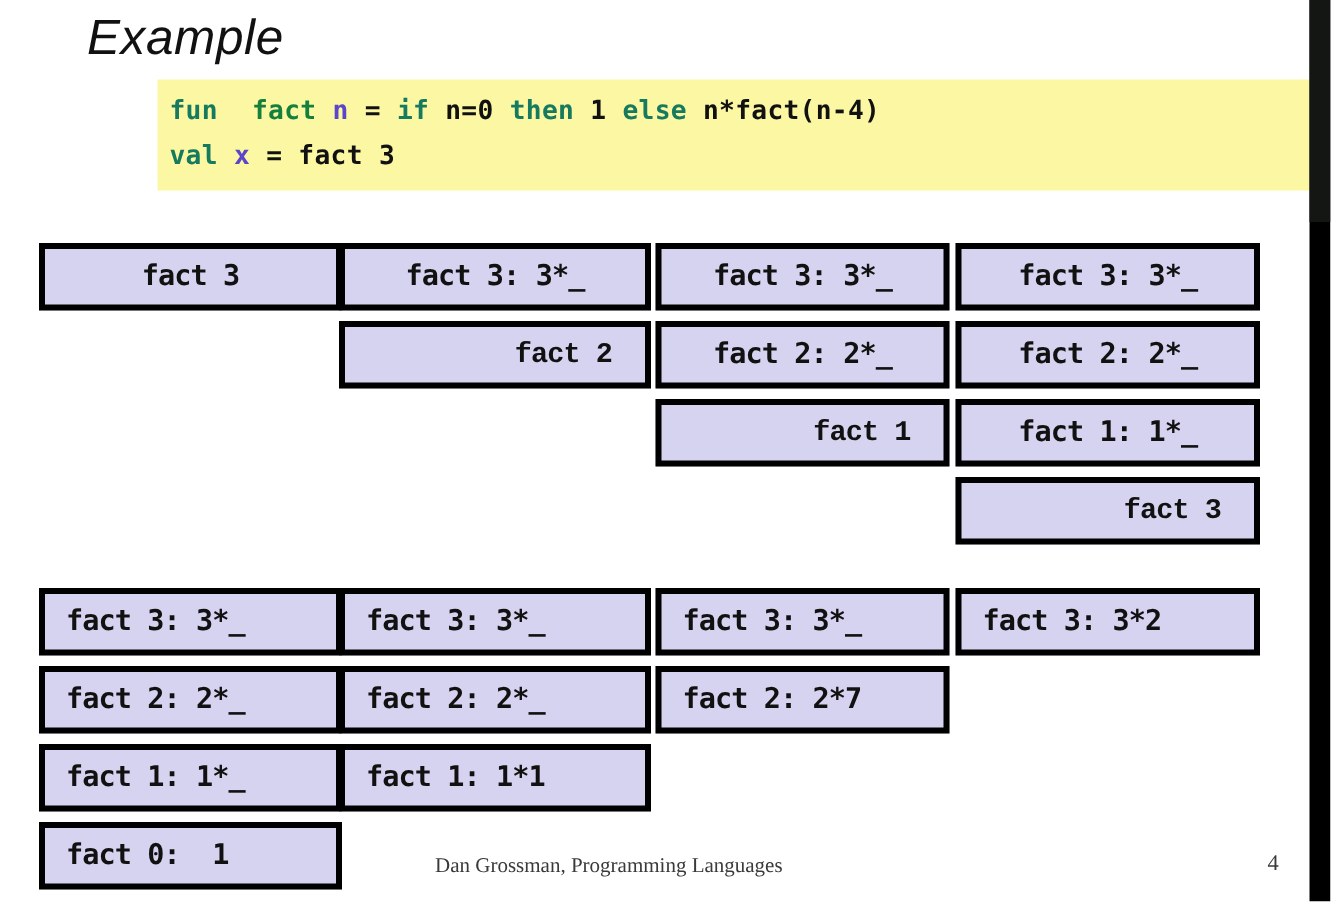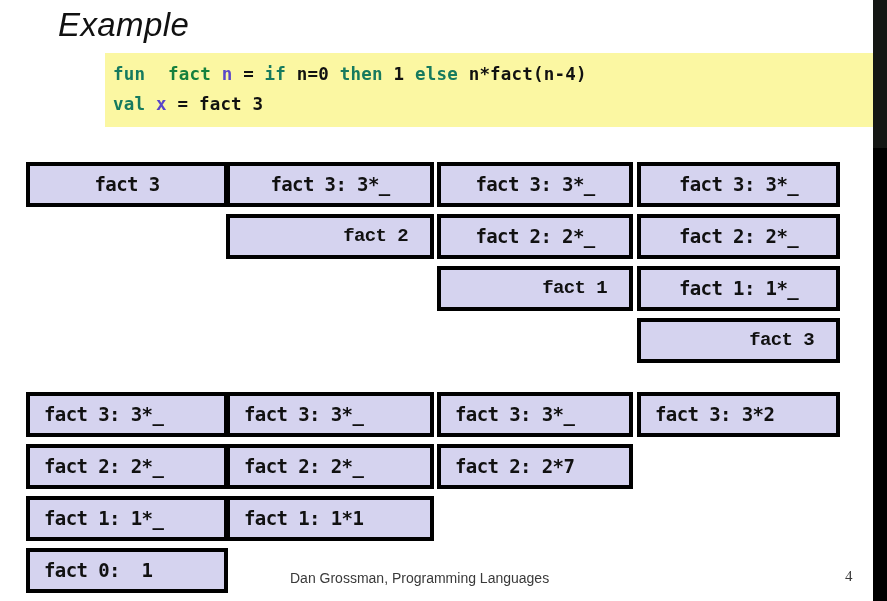--- a/index.html
+++ b/index.html
@@ -112,21 +112,21 @@
 
   .align-center { text-align: center; }
   .align-right  { text-align: right; padding-right: 22px; font-family: Liberation Mono, monospace; }
   .align-left   { text-align: left;  padding-left: 14px; }
 
   
   #footer-credit {
     position: absolute;
     left: 290px;
     top: 570px;
-    font-family: Liberation Sans, sans-serif;
+    font-family: Liberation Serif, serif;
     font-size: 14px;
     color: #3a3a3a;
     white-space: nowrap;
   }
   #footer-page {
     position: absolute;
     left: 845px;
     top: 568px;
     font-family: "Liberation Serif", serif;
     font-size: 15px;

